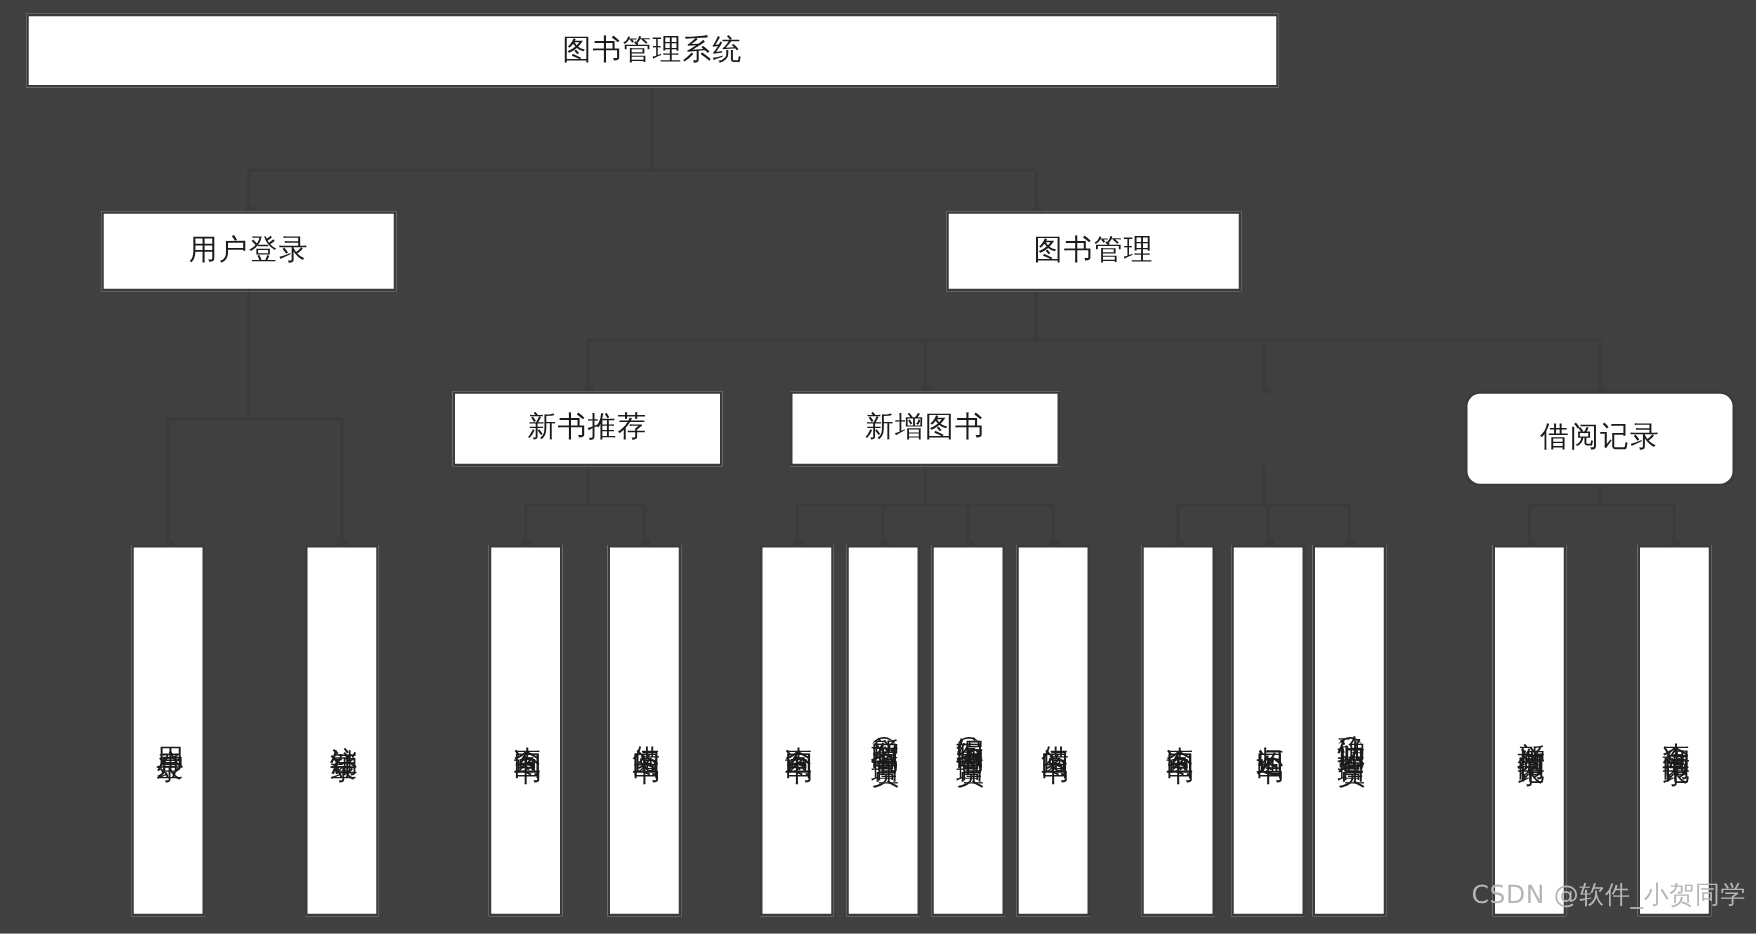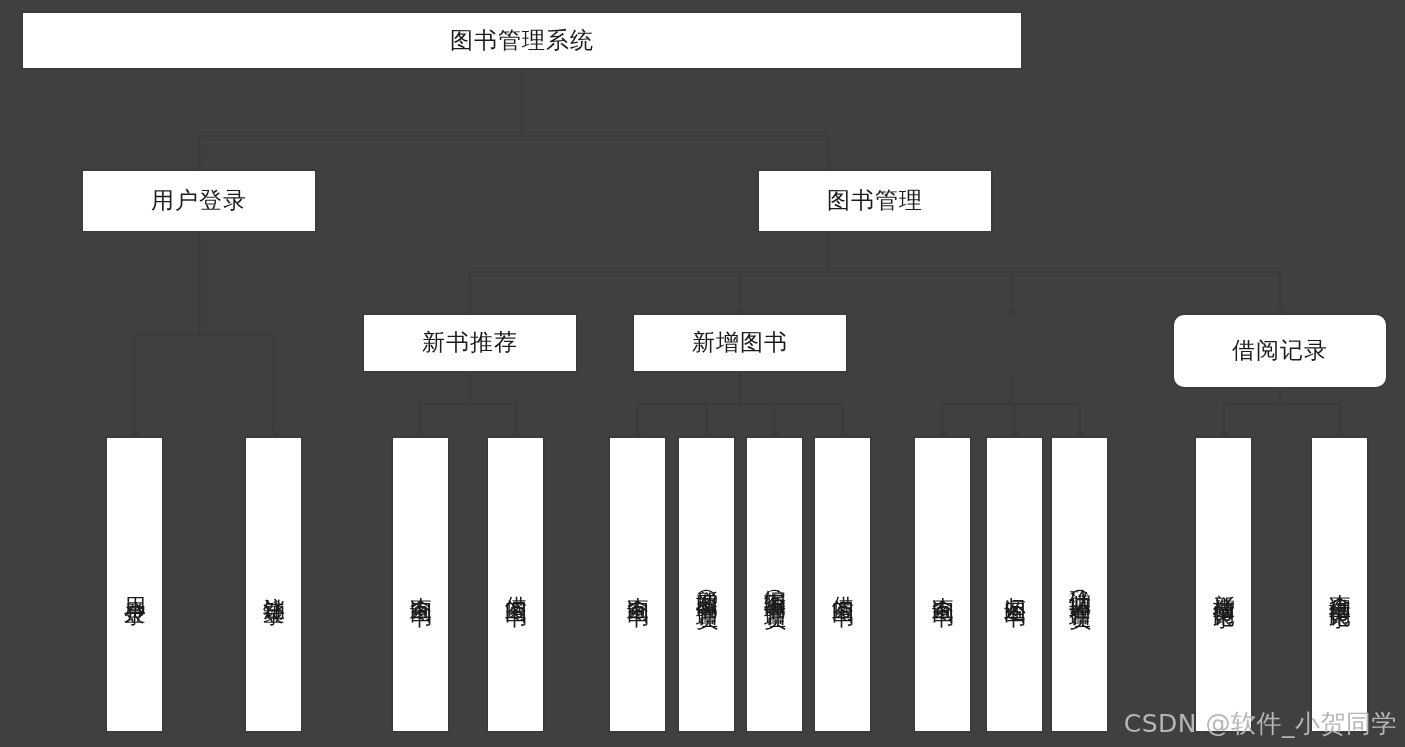--- a/index.html
+++ b/index.html
@@ -52,22 +52,22 @@
     padding: 6px 0;
     align-items: center;
     justify-content: center;
   }
   .node .label {
     display: block;
   }
   .watermark {
     position: absolute;
     right: 8px;
-    bottom: 7px;
-    font-size: 25px;
+    bottom: 18px;
+    font-size: 20px;
     color: #b6b6b6;
     letter-spacing: 0.5px;
     z-index: 5;
     white-space: nowrap;
     font-family: "DejaVu Sans", "Liberation Sans", sans-serif;
   }
 </style>
 </head>
 <body>
 

